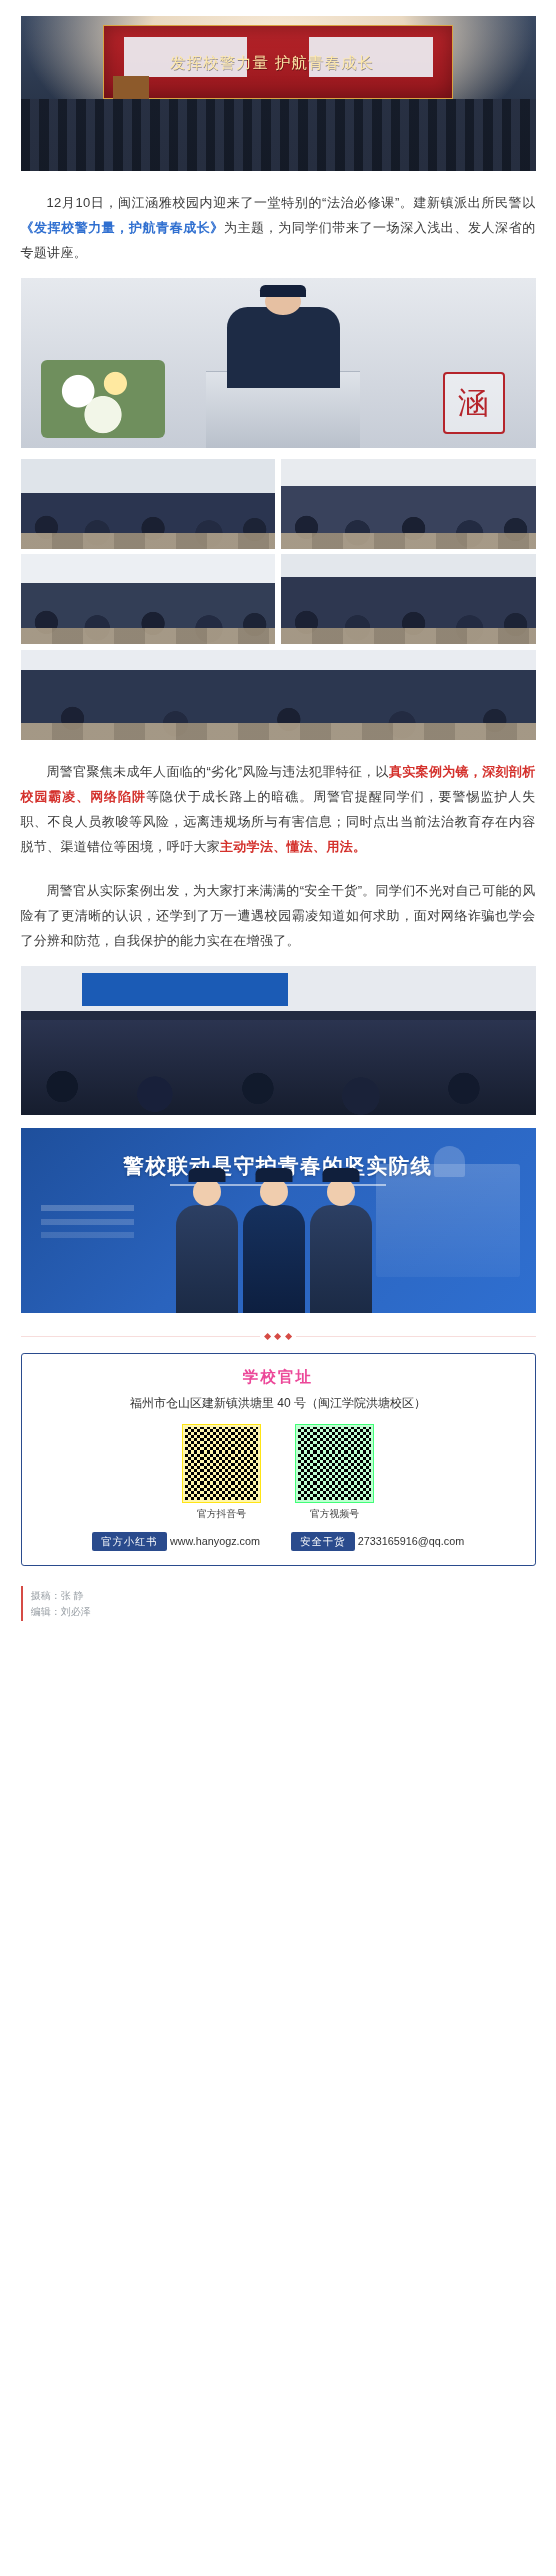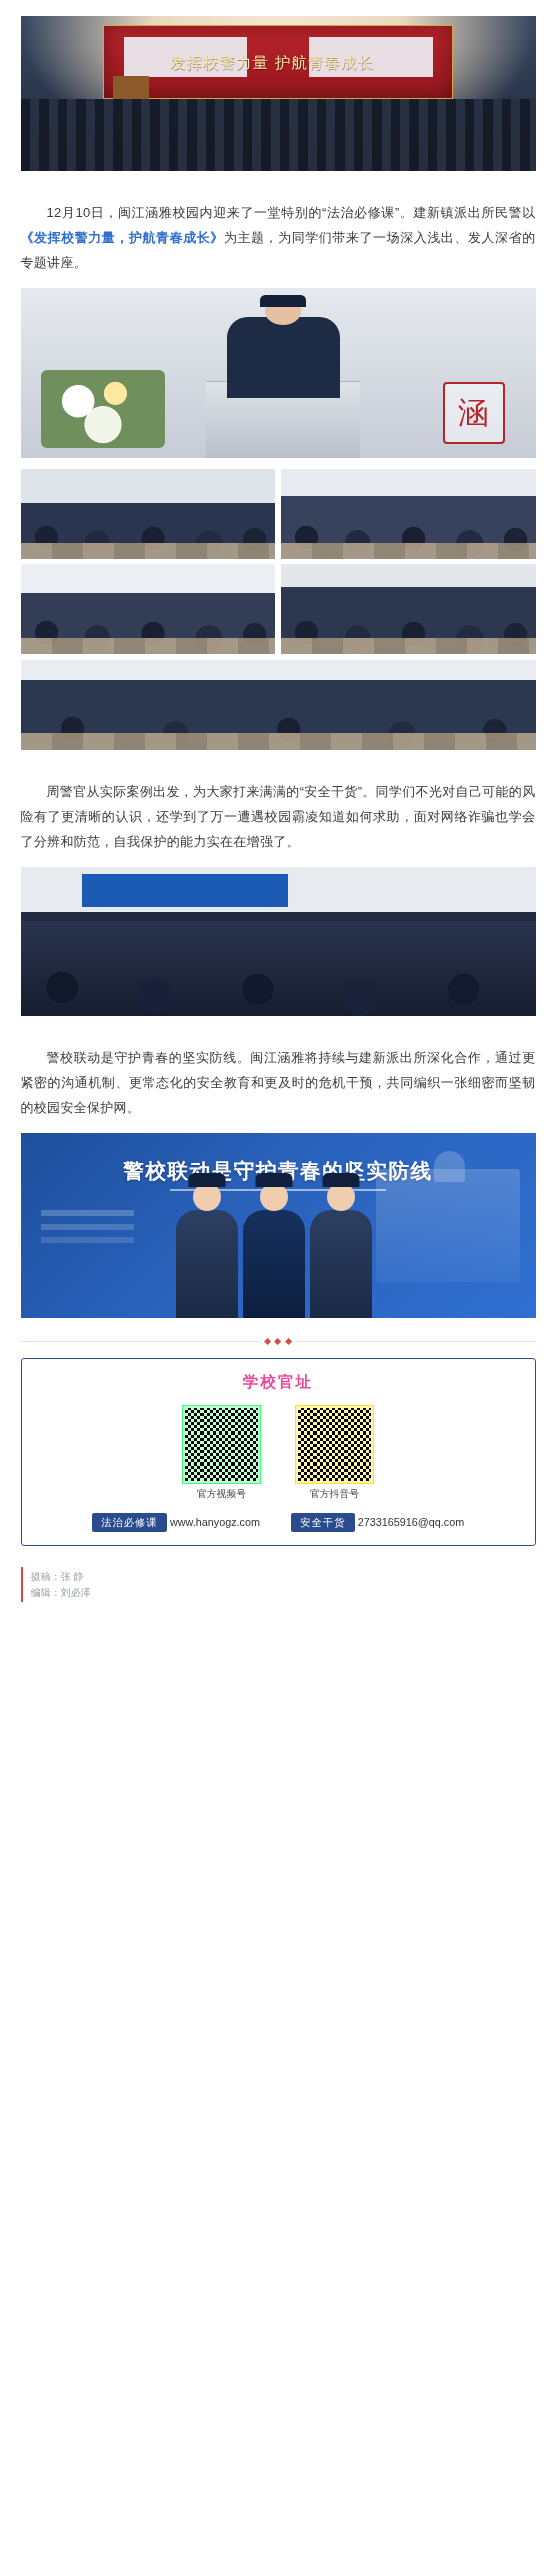--- a/index.html
+++ b/index.html
@@ -69,21 +69,21 @@
   .hero1 .crowd:before {
     content: "";
     position: absolute; left: 0; right: 0; top: 18%;
     height: 7.2px;
     background: repeating-linear-gradient(90deg, #2a3burn 0 0);
   }
 
   
   .para {
     width: 515px;
-    margin: 29px auto 0 auto;
+    margin: 19px auto 0 auto;
     font-size: 13px;
     line-height: 25px;
     text-indent: 2em;
     color: #3a3a3a;
     letter-spacing: 0.3px;
     text-align: justify;
   }
   .para .blue {
     color: #2f6fd0;
     font-weight: bold;
@@ -333,33 +333,33 @@
     <div class="photo cell g4">
         <div class="heads"></div>
         <div class="desks"></div>
       </div>
     <div class="photo cell g5">
         <div class="heads"></div>
         <div class="desks"></div>
       </div>
   </div>
 
+  <p class="para">
+    <span>周警官聚焦未成年人面临的“劣化”风险与违法犯罪特征，以</span><span class="red">真实案例为镜，深刻剖析校园霸凌、网络陷阱</span><span>等隐伏于成长路上的暗礁。周警官提醒同学们，要警惕监护人失职、不良人员教唆等风险，远离违规场所与有害信息；同时点出当前法治教育存在内容脱节、渠道错位等困境，呼吁大家</span><span class="red">主动学法、懂法、用法。</span>
+  </p>
 
   <p class="para">
     <span>周警官从实际案例出发，为大家打来满满的“安全干货”。同学们不光对自己可能的风险有了更清晰的认识，还学到了万一遭遇校园霸凌知道如何求助，面对网络诈骗也学会了分辨和防范，自我保护的能力实在在增强了。</span>
   </p>
 
   <div class="photo wide-photo">
     <div class="board"></div>
     <div class="audience"></div>
   </div>
 
-  <p class="para">
-    <span>警校联动是守护青春的坚实防线。闽江涵雅将持续与建新派出所深化合作，通过更紧密的沟通机制、更常态化的安全教育和更及时的危机干预，共同编织一张细密而坚韧的校园安全保护网。</span>
-  </p>
 
   <div class="photo poster">
     <div class="title">警校联动是守护青春的坚实防线</div>
     <div class="underline"></div>
     <div class="books"></div>
     <div class="bldg"></div>
     <div class="fig a">
         <div class="head"></div>
         <div class="hat"></div>
       </div>
@@ -376,35 +376,36 @@
   <div class="sep">
     <span class="line"></span>
     <span class="dot"></span>
     <span class="dot"></span>
     <span class="dot"></span>
     <span class="line"></span>
   </div>
 
   <div class="addr-card">
     <div class="addr-title">学校官址</div>
+    <div class="addr-text">福州市仓山区建新镇洪塘里 40 号（闽江学院洪塘校区）</div>
 
     <div class="qr-row">
+      <div class="qr-item">
+        <div class="qr red"></div>
+        <div class="qr-label">官方抖音号</div>
+      </div>
       <div class="qr-item">
         <div class="qr green"></div>
         <div class="qr-label">官方视频号</div>
       </div>
-      <div class="qr-item">
-        <div class="qr red"></div>
-        <div class="qr-label">官方抖音号</div>
-      </div>
     </div>
 
     <div class="link-row">
       <div>
-        <span class="chip">法治必修课</span>
+        <span class="chip">官方小红书</span>
         <span>www.hanyogz.com</span>
       </div>
       <div>
         <span class="chip">安全干货</span>
         <span>2733165916@qq.com</span>
       </div>
     </div>
   </div>
 
   <div class="credits">

